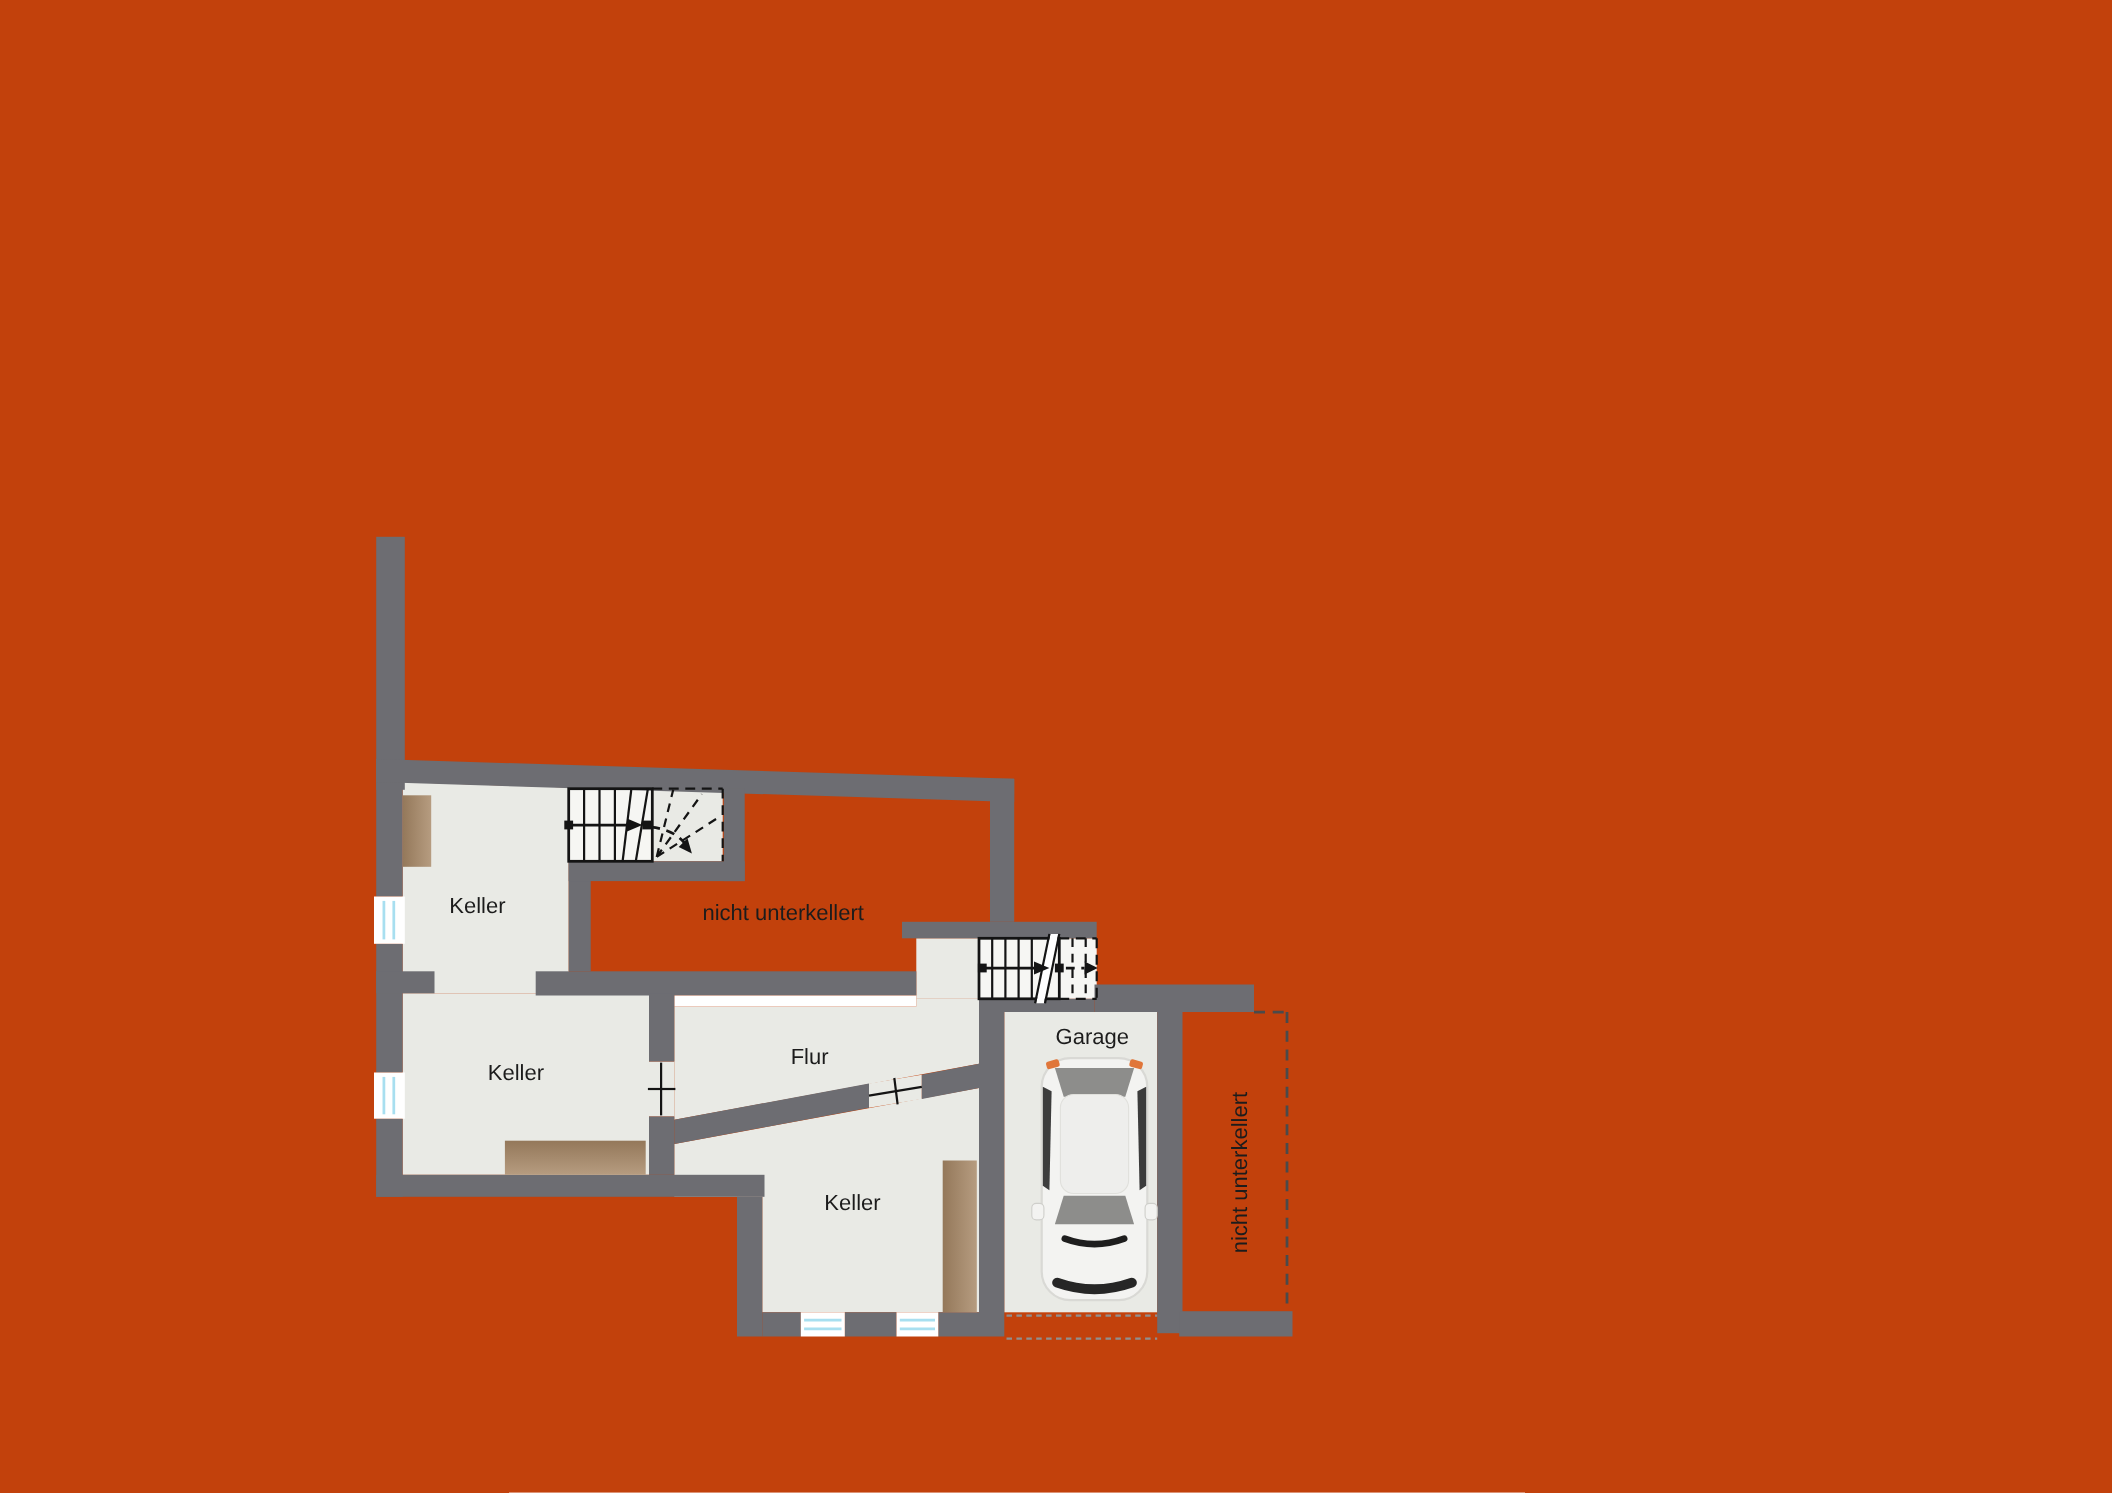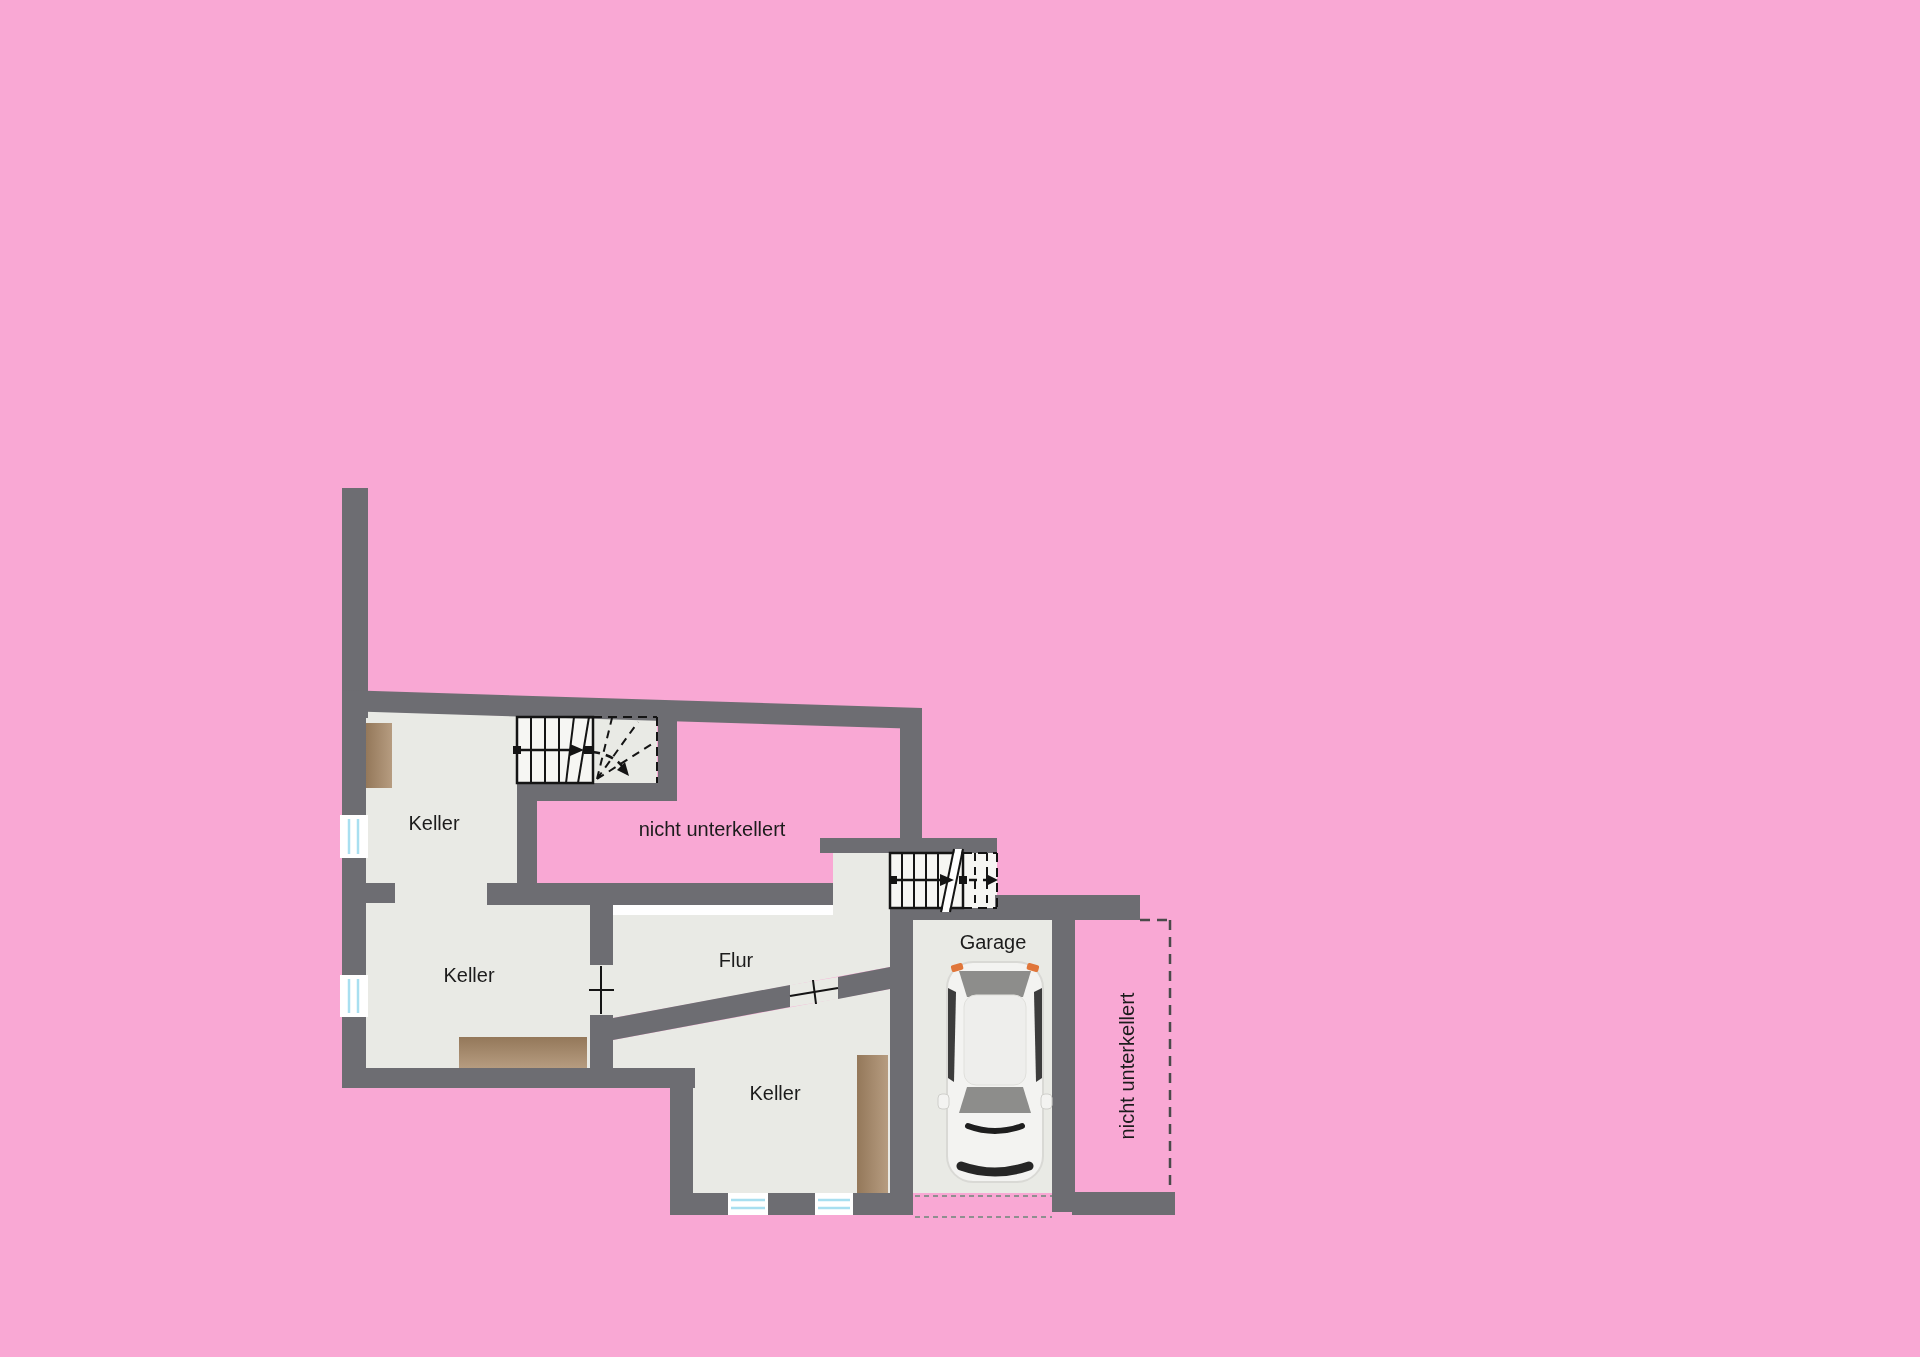--- a/index.html
+++ b/index.html
@@ -1,16 +1,16 @@
 <!DOCTYPE html>
 <html style="--wall: #6d6d72; --floor: #e9eae5; --stair: #f6f6f3; --wood_dark: #94785a; --wood_light: #b69c80; --window: #a8dff0; --line: #141414; --text: #1c1c1c; --car_body: #f3f3f1; --car_glass: #8d8d8b; --car_dark: #3c3c3c; --taillight: #e0763a; --dash: #4a4a4a;"><head>
 <meta charset="utf-8">
 <style>
   html,body{margin:0;padding:0;background:#ffffff;}
-  .plan{position:relative;width:1920px;height:1357px;background:#f9a8d4;overflow:hidden;}
+  .plan{position:relative;width:1920px;height:1357px;background:#c2410c;overflow:hidden;}
   svg{display:block;}
   .wall{fill:var(--wall);}
   .floor{fill:var(--floor);}
   .stair{fill:var(--stair);}
   .whitefill{fill:#ffffff;}
   .label{font-family:"Liberation Sans","DejaVu Sans",sans-serif;font-size:20px;fill:var(--text);}
   .k{stroke:var(--line);stroke-width:2;fill:none;}
   .k25{stroke:var(--line);stroke-width:2.5;fill:none;}
   .dash{stroke-dasharray:9 6;}
   .fandash{stroke-dasharray:8 6;}

